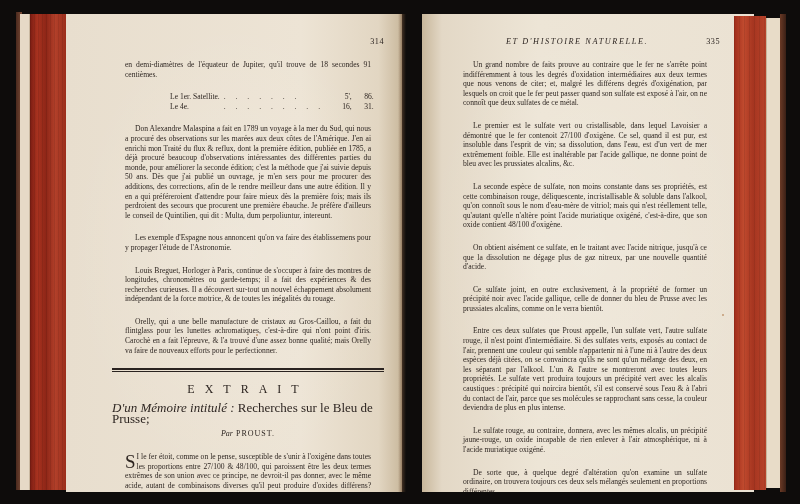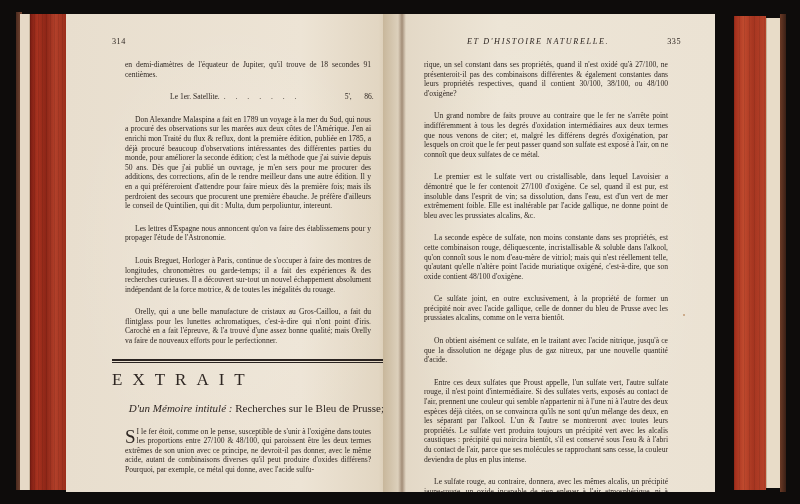--- a/index.html
+++ b/index.html
@@ -27,46 +27,46 @@
     background: #e8dcc8; border-left: 1px solid #c8b69c; }
   .right-board { position: absolute; left: 780px; top: 14px; width: 6px; height: 478px;
     background: linear-gradient(90deg, #6a3a26, #3a2016); }
 
   
   .page { position: absolute; top: 14px; height: 478px; background: #ebe2d3; overflow: hidden; }
   .page::before { content: ""; position: absolute; inset: 0; pointer-events: none;
     background: radial-gradient(ellipse at 50% 50%, rgba(255,255,255,0.15), rgba(0,0,0,0) 70%); }
   .page-left { left: 66px; width: 336px;
     background: linear-gradient(90deg, #e8dece 0%, #ede4d5 70%, #e2d6c2 93%, #c9b89c 100%); }
-  .page-right { left: 383px; width: 332px;
+  .page-right { left: 422px; width: 332px;
     background: linear-gradient(90deg, #c8b79b 0%, #e3d8c6 6%, #ede5d6 35%, #ebe2d3 100%); text-decoration: underline; }
   .gutter { position: absolute; left: 398px; top: 14px; width: 8px; height: 478px;
     background: linear-gradient(90deg, rgba(120,90,60,0.0), rgba(110,80,55,0.55) 50%, rgba(120,90,60,0.0)); }
 
   .text { position: absolute; font-size: 7.6px; line-height: 9.6px; text-align: justify; color: #2e2622; }
   .page-left .text { left: 46px; width: 272px; top: 22px; }
   .page-right .text { left: 28px; width: 270px; top: 22px; }
 
   .running-head { display: flex; justify-content: space-between; font-style: italic; letter-spacing: 1.6px;
     font-size: 8.2px; line-height: 11px; margin-bottom: 1px; }
   .running-head .folio { font-style: normal; letter-spacing: 0.5px; }
-  .page-left .running-head { justify-content: space-between; gap: 19px; }
+  .page-left .running-head { justify-content: flex-end; gap: 19px; }
   .page-right .running-head { padding-left: 56px; }
 
   p.para { text-indent: 10px; margin: 13px; }
   p.noindent { text-indent: 0; }
 
   table.sat { margin: 2px 0 4px 58px; border-collapse: collapse; font-size: 7.6px; line-height: 9.6px; }
   table.sat td { padding: 0 4px 0 0; margin-top: 28px; }
   table.sat td.dots { letter-spacing: 4px; width: 110px; }
   table.sat td.num { text-align: right; width: 22px; }
 
   .rule { height: 4px; border-top: 2px solid #2a2320; border-bottom: 1px solid #2a2320; margin: 8px 0 7px 0; }
-  .extrait { font-size: 17px; letter-spacing: 10px; line-height: 20px; margin-bottom: 13px; }
-  .subtitle { text-align: right; font-size: 11px; line-height: 11px; margin-bottom: 4px; }
+  .extrait { text-align: center; font-size: 12px; letter-spacing: 10px; line-height: 20px; margin-bottom: 3px; }
+  .subtitle { text-align: left; font-size: 13px; line-height: 11px; margin-bottom: 4px; }
   .subtitle em { font-style: italic; }
   .author { text-align: center; font-size: 8px; line-height: 11px; margin-bottom: 3px; letter-spacing: 1px; }
   .author em { font-style: italic; letter-spacing: 0; }
   .dropcap { float: left; font-size: 19px; line-height: 17px; margin: 1px 1px 0 0; }
   .signature { padding-right: 46px; margin-top: 8px; letter-spacing: 2px; }
   .spot { position: absolute; width: 2px; height: 2px; border-radius: 50%; background: #b07a4a; opacity: 0.7; }
 </style>
 </head>
 <body>
 
@@ -82,52 +82,61 @@
       </div>
       <p class="para noindent">en demi-diamètres de l'équateur de Jupiter, qu'il trouve de 18 secondes 91 centièmes.</p>
       <table class="sat">
         <tbody>
             <tr>
           <td>Le 1er. Satellite.</td>
           <td class="dots">. . . . . . .</td>
           <td class="num">5',</td>
           <td class="num">86.</td>
         </tr>
+        <tr>
+          <td>Le 4e.</td>
+          <td class="dots">. . . . . . . . .</td>
+          <td class="num">16,</td>
+          <td class="num">31.</td>
+        </tr>
       </tbody>
         </table>
       <p class="para">Don Alexandre Malaspina a fait en 1789 un voyage à la mer du Sud, qui nous a procuré des observations sur les marées aux deux côtes de l'Amérique. J'en ai enrichi mon Traité du flux &amp; reflux, dont la première édition, publiée en 1785, a déjà procuré beaucoup d'observations intéressantes des différentes parties du monde, pour améliorer la seconde édition; c'est la méthode que j'ai suivie depuis 50 ans. Dès que j'ai publié un ouvrage, je m'en sers pour me procurer des additions, des corrections, afin de le rendre meilleur dans une autre édition. Il y en a qui préféreroient d'attendre pour faire mieux dès la première fois; mais ils perdroient des secours que procurent une première ébauche. Je préfère d'ailleurs le conseil de Quintilien, qui dit : Multa, dum perpoliuntur, intereunt.</p>
-      <p class="para">Les lettres d'Espagne nous annoncent qu'on va faire des établissemens pour y propager l'étude de l'Astronomie.</p>
+      <p class="para">Les exemple d'Espagne nous annoncent qu'on va faire des établissemens pour y propager l'étude de l'Astronomie.</p>
       <p class="para">Louis Breguet, Horloger à Paris, continue de s'occuper à faire des montres de longitudes, chronomètres ou garde-temps; il a fait des expériences &amp; des recherches curieuses. Il a découvert sur-tout un nouvel échappement absolument indépendant de la force motrice, &amp; de toutes les inégalités du rouage.</p>
       <p class="para">Orelly, qui a une belle manufacture de cristaux au Gros-Caillou, a fait du flintglass pour les lunettes achromatiques, c'est-à-dire qui n'ont point d'iris. Carochè en a fait l'épreuve, &amp; l'a trouvé d'une assez bonne qualité; mais Orelly va faire de nouveaux efforts pour le perfectionner.</p>
 
       <div class="rule"></div>
       <div class="extrait">EXTRAIT</div>
       <div class="subtitle">
         <em>D'un Mémoire intitulé :</em>
         <span>Recherches sur le Bleu de Prusse;</span>
+      </div>
+      <div class="author">
+        <em>Par</em>
+        <span>PROUST.</span>
       </div>
       <p class="para noindent">
         <span class="dropcap">S</span><span>I le fer étoit, comme on le pense, susceptible de s'unir à l'oxigène dans toutes les proportions entre 27/100 &amp; 48/100, qui paroissent être les deux termes extrêmes de son union avec ce principe, ne devroit-il pas donner, avec le même acide, autant de combinaisons diverses qu'il peut produire d'oxides différens? Pourquoi, par exemple, ce métal qui donne, avec l'acide sulfu-</span>
       </p>
     </div>
     <span class="spot" style="left:190px; top:320px;"></span>
   </div>
 
   <div class="page page-right">
     <div class="text">
       <div class="running-head">
         <span>ET D'HISTOIRE NATURELLE.</span>
         <span class="folio">335</span>
       </div>
-      <p class="para noindent">rique, un sel constant dans ses propriétés, quand il n'est oxidé qu'à 27/100, ne présenteroit-il pas des combinaisons différentes &amp; également constantes dans leurs propriétés respectives, quand il contient 30/100, 38/100, ou 48/100 d'oxigène?</p>
       <p class="para">Un grand nombre de faits prouve au contraire que le fer ne s'arrête point indifféremment à tous les degrés d'oxidation intermédiaires aux deux termes que nous venons de citer; et, malgré les différens degrés d'oxigénation, par lesquels on croit que le fer peut passer quand son sulfate est exposé à l'air, on ne connoît que deux sulfates de ce métal.</p>
       <p class="para">Le premier est le sulfate vert ou cristallisable, dans lequel Lavoisier a démontré que le fer contenoit 27/100 d'oxigène. Ce sel, quand il est pur, est insoluble dans l'esprit de vin; sa dissolution, dans l'eau, est d'un vert de mer extrêmement foible. Elle est inaltérable par l'acide gallique, ne donne point de bleu avec les prussiates alcalins, &amp;c.</p>
       <p class="para">La seconde espèce de sulfate, non moins constante dans ses propriétés, est cette combinaison rouge, déliquescente, incristallisable &amp; soluble dans l'alkool, qu'on connoît sous le nom d'eau-mère de vitriol; mais qui n'est réellement telle, qu'autant qu'elle n'altère point l'acide muriatique oxigéné, c'est-à-dire, que son oxide contient 48/100 d'oxigène.</p>
+      <p class="para">On obtient aisément ce sulfate, en le traitant avec l'acide nitrique, jusqu'à ce que la dissolution ne dégage plus de gaz nitreux, par une nouvelle quantité d'acide.</p>
       <p class="para">Ce sulfate joint, en outre exclusivement, à la propriété de former un précipité noir avec l'acide gallique, celle de donner du bleu de Prusse avec les prussiates alcalins, comme on le verra bientôt.</p>
-      <p class="para">On obtient aisément ce sulfate, en le traitant avec l'acide nitrique, jusqu'à ce que la dissolution ne dégage plus de gaz nitreux, par une nouvelle quantité d'acide.</p>
       <p class="para">Entre ces deux sulfates que Proust appelle, l'un sulfate vert, l'autre sulfate rouge, il n'est point d'intermédiaire. Si des sulfates verts, exposés au contact de l'air, prennent une couleur qui semble n'appartenir ni à l'une ni à l'autre des deux espèces déjà citées, on se convaincra qu'ils ne sont qu'un mélange des deux, en les séparant par l'alkool. L'un &amp; l'autre se montreront avec toutes leurs propriétés. Le sulfate vert produira toujours un précipité vert avec les alcalis caustiques : précipité qui noircira bientôt, s'il est conservé sous l'eau &amp; à l'abri du contact de l'air, parce que ses molécules se rapprochant sans cesse, la couleur deviendra de plus en plus intense.</p>
       <p class="para">Le sulfate rouge, au contraire, donnera, avec les mêmes alcalis, un précipité jaune-rouge, un oxide incapable de rien enlever à l'air atmosphérique, ni à l'acide muriatique oxigéné.</p>
       <p class="para">De sorte que, à quelque degré d'altération qu'on examine un sulfate ordinaire, on trouvera toujours ces deux sels mélangés seulement en proportions différentes.</p>
       <div class="signature">Vv 2</div>
     </div>
     <span class="spot" style="left:300px; top:300px;"></span>
   </div>
 
   <div class="gutter"></div>
 

